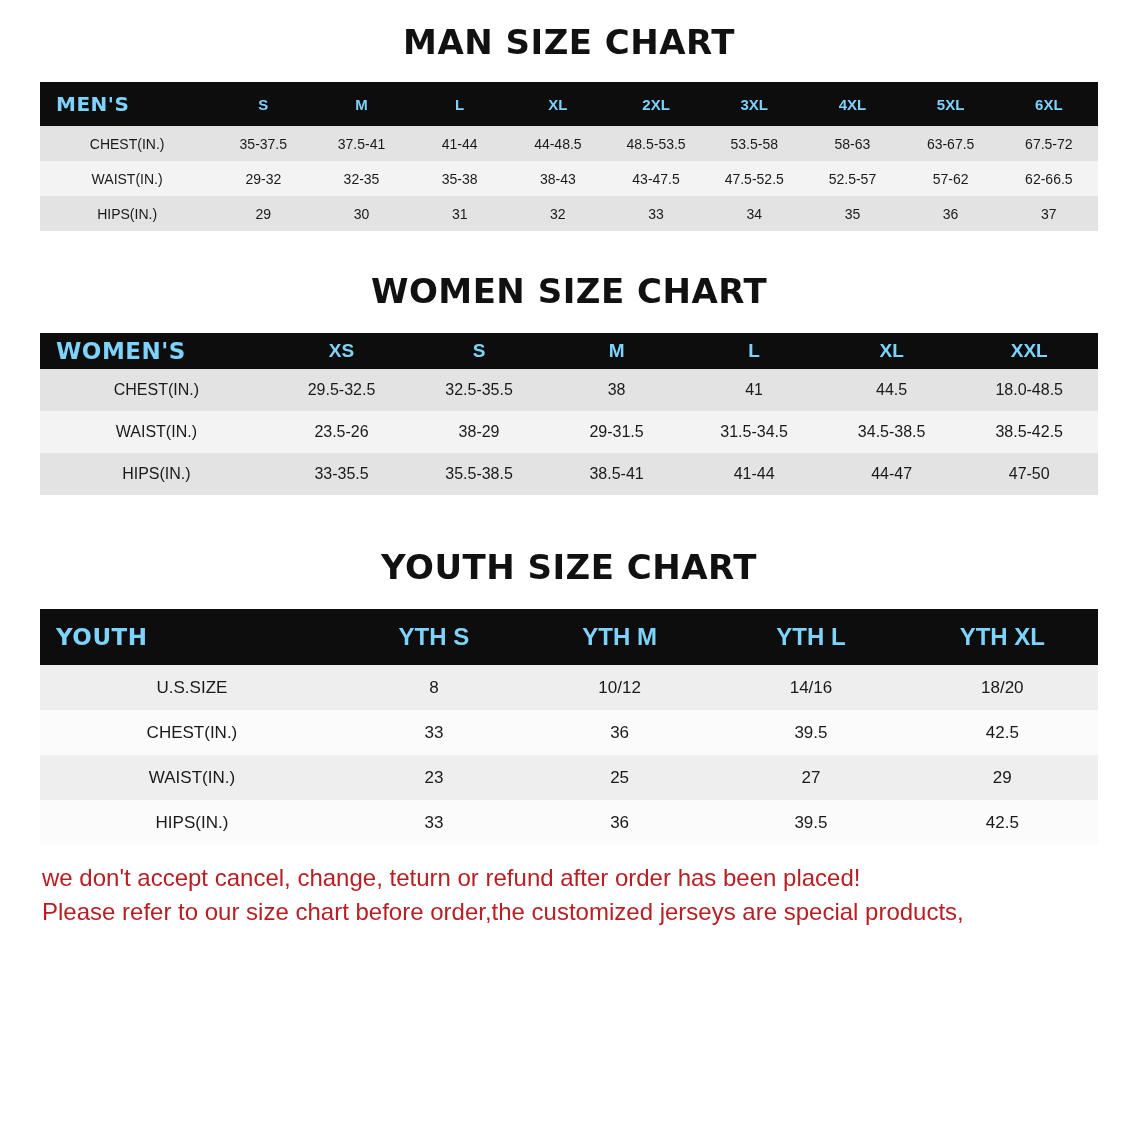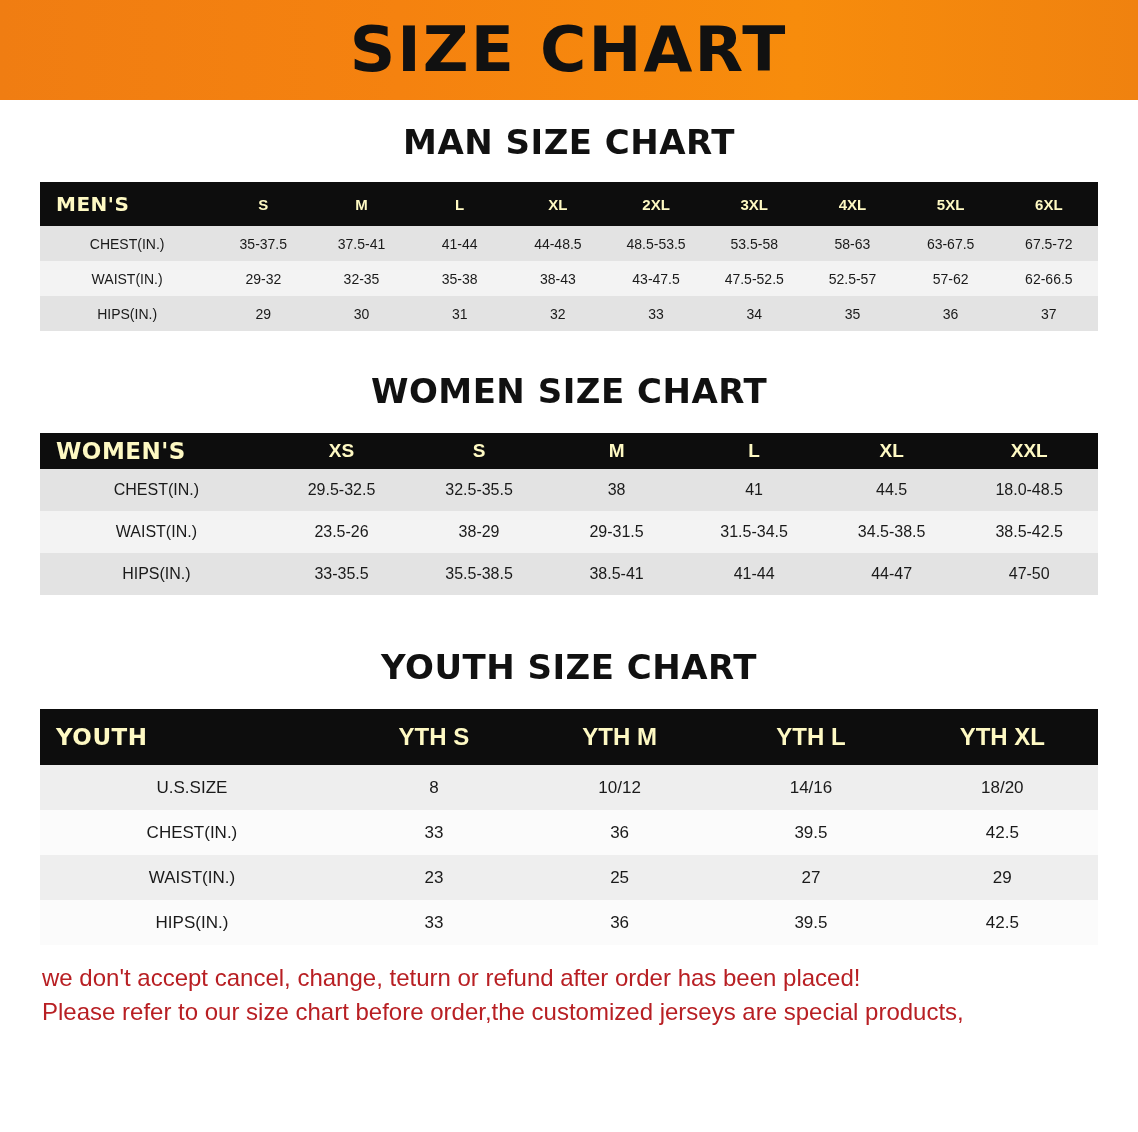--- a/index.html
+++ b/index.html
@@ -67,21 +67,21 @@
     font-size: 15px;
     color: #1a1a1a;
     padding: 0;
     white-space: nowrap;
   }
   
   table.size thead tr {
     background: #0d0d0d;
   }
   table.size thead th {
-    color: #fef9c3;
+    color: #7dd3fc;
     height: 44px;
     font-size: 17px;
     font-weight: 700;
   }
   table.size thead th.rowlabel {
     text-align: left;
     padding-left: 16px;
     font-family: "DejaVu Sans", sans-serif;
     font-size: 21px;
     letter-spacing: 0.5px;
@@ -127,23 +127,20 @@
     line-height: 1.42;
     text-align: left;
   }
   .note-line { display: block; }
 </style>
 </head>
 <body>
 
 <div class="page">
 
-  <div class="banner">
-    <div class="banner-title">SIZE CHART</div>
-  </div>
 
   <div class="section-title st-men">MAN SIZE CHART</div>
   <div class="tbl-wrap">
     <table class="size" id="men-table">
       <colgroup>
         <col style="width:16.5%">
           <col style="width:9.3%">
           <col style="width:9.3%">
           <col style="width:9.3%">
         <col style="width:9.3%">

